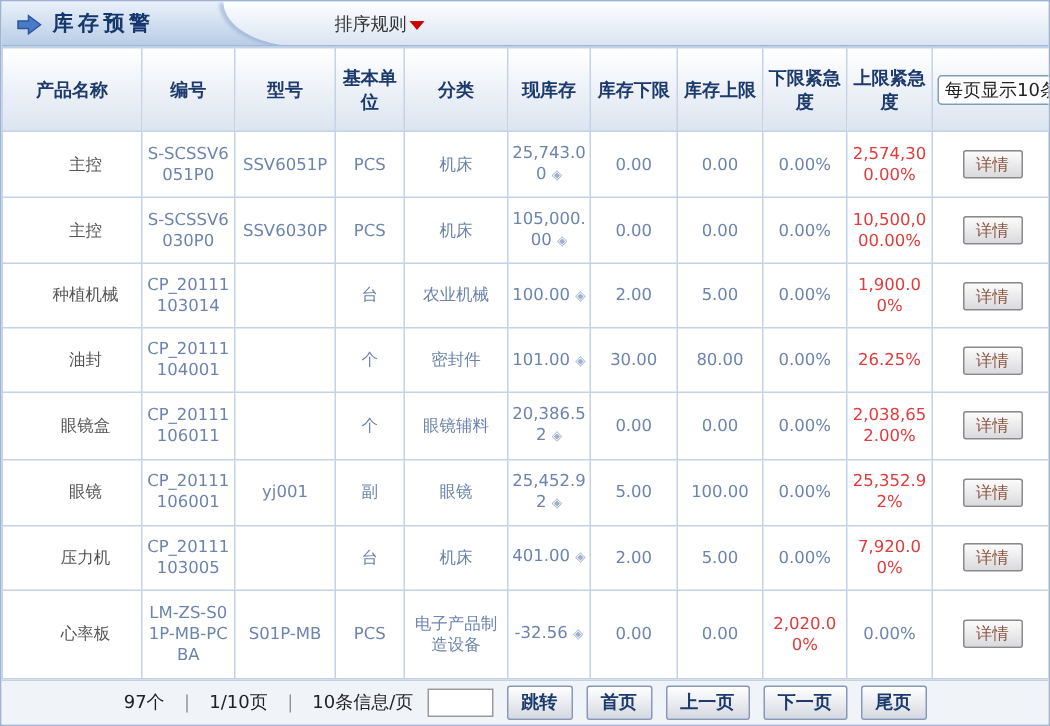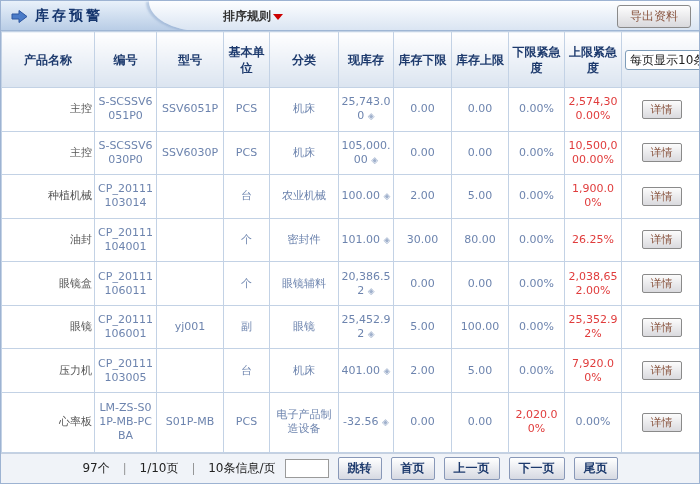--- a/index.html
+++ b/index.html
@@ -14,40 +14,40 @@
               border-bottom:1px solid #9fb6d4; overflow:hidden; }
   .swoosh { position:absolute; left:148px; right:0; top:0; height:30px;
             background:linear-gradient(#fdfeff,#d9e4f2);
             border-bottom-left-radius:55px 32px;
             box-shadow:-3px 1px 2px rgba(130,160,200,.45); }
   .title-left { position:absolute; left:10px; top:0; height:30px;
                 display:flex; align-items:center; gap:7px; }
   .title-text { color:#16366e; font-weight:bold; font-size:14px; letter-spacing:3px; }
   .sort { position:absolute; left:222px; top:0; height:30px; display:flex;
           align-items:center; gap:2px; cursor:pointer; }
-  .sort-label { color:#333; font-size:12px; font-weight:bold; }
+  .sort-label { color:#333; font-size:12px; font-weight:normal; }
   .sort-tri { width:0; height:0; border-left:5px solid transparent;
               border-right:5px solid transparent; border-top:6px solid #cc0000; margin-top:2px; }
   .titlebar-actions { position:absolute; right:8px; top:0; height:30px;
                       display:flex; align-items:center; gap:12px; }
   .btn-export { font-family:inherit; font-size:12px; color:#8b5742; padding:2px 12px;
                 background:linear-gradient(#fdfdfd,#d9d9dd); border:1px solid #8a8a8a;
                 border-radius:3px; cursor:pointer; }
   .adv-link { font-size:12px; color:#d03333; text-decoration:underline; cursor:pointer; }
   .adv-arrows { color:#d03333; text-decoration:none; font-weight:bold; margin-right:3px; }
 
   
   table { width:700px; border-collapse:collapse; table-layout:fixed; flex:1 1 auto; }
   th, td { border:1px solid #c3d2e5; overflow:hidden; }
   thead th { height:56px; background:linear-gradient(#ffffff,#dbe4f0);
              color:#1d3a6d; font-size:12px; font-weight:bold; text-align:center;
              padding:2px 3px; line-height:16px; }
   tbody td { font-size:11px; line-height:14px; text-align:center; padding:4px 2px;
              height:34px; color:#6d84ae; word-break:break-all; vertical-align:middle; }
-  td.c-name { text-align:right; padding-left:20px; color:#555; word-break:keep-all; }
+  td.c-name { text-align:center; padding-left:20px; color:#555; word-break:keep-all; }
   td .red-val, td.red { color:#e03c3c; }
   .dia { color:#9fb0cc; font-size:9px; }
   .btn-detail { font-family:inherit; font-size:11px; color:#8b5742; padding:1px 8px;
                 background:linear-gradient(#fcfcfc,#dadade); border:1px solid #8a8a8a;
                 border-radius:2px; cursor:pointer; }
   .pagesize { display:inline-flex; align-items:center; justify-content:space-between;
               width:90px; height:20px; background:#fff; border:1px solid #7f9db9;
               border-radius:3px; padding:0 4px; cursor:pointer; font-weight:normal; }
   .pagesize-label { font-size:12px; color:#222; font-weight:normal; white-space:nowrap; }
 
@@ -74,21 +74,20 @@
       <svg width="17" height="15" viewBox="0 0 17 15">
         <path d="M1 5 h7 V1.5 L16 7.5 8 13.5 V10 H1 Z" fill="#4a7bc8" stroke="#2d56a0" stroke-width="1"></path>
       </svg>
       <span class="title-text">库存预警</span>
     </div>
     <div class="sort">
       <span class="sort-label">排序规则</span>
       <span class="sort-tri"></span>
     </div>
     <div class="titlebar-actions">
-      <button class="btn-export">导出资料</button>
     </div>
   </div>
 
   <table>
     <colgroup>
       <col style="width:93px">
         <col style="width:62px">
         <col style="width:67px">
       <col style="width:46px">
         <col style="width:69px">

